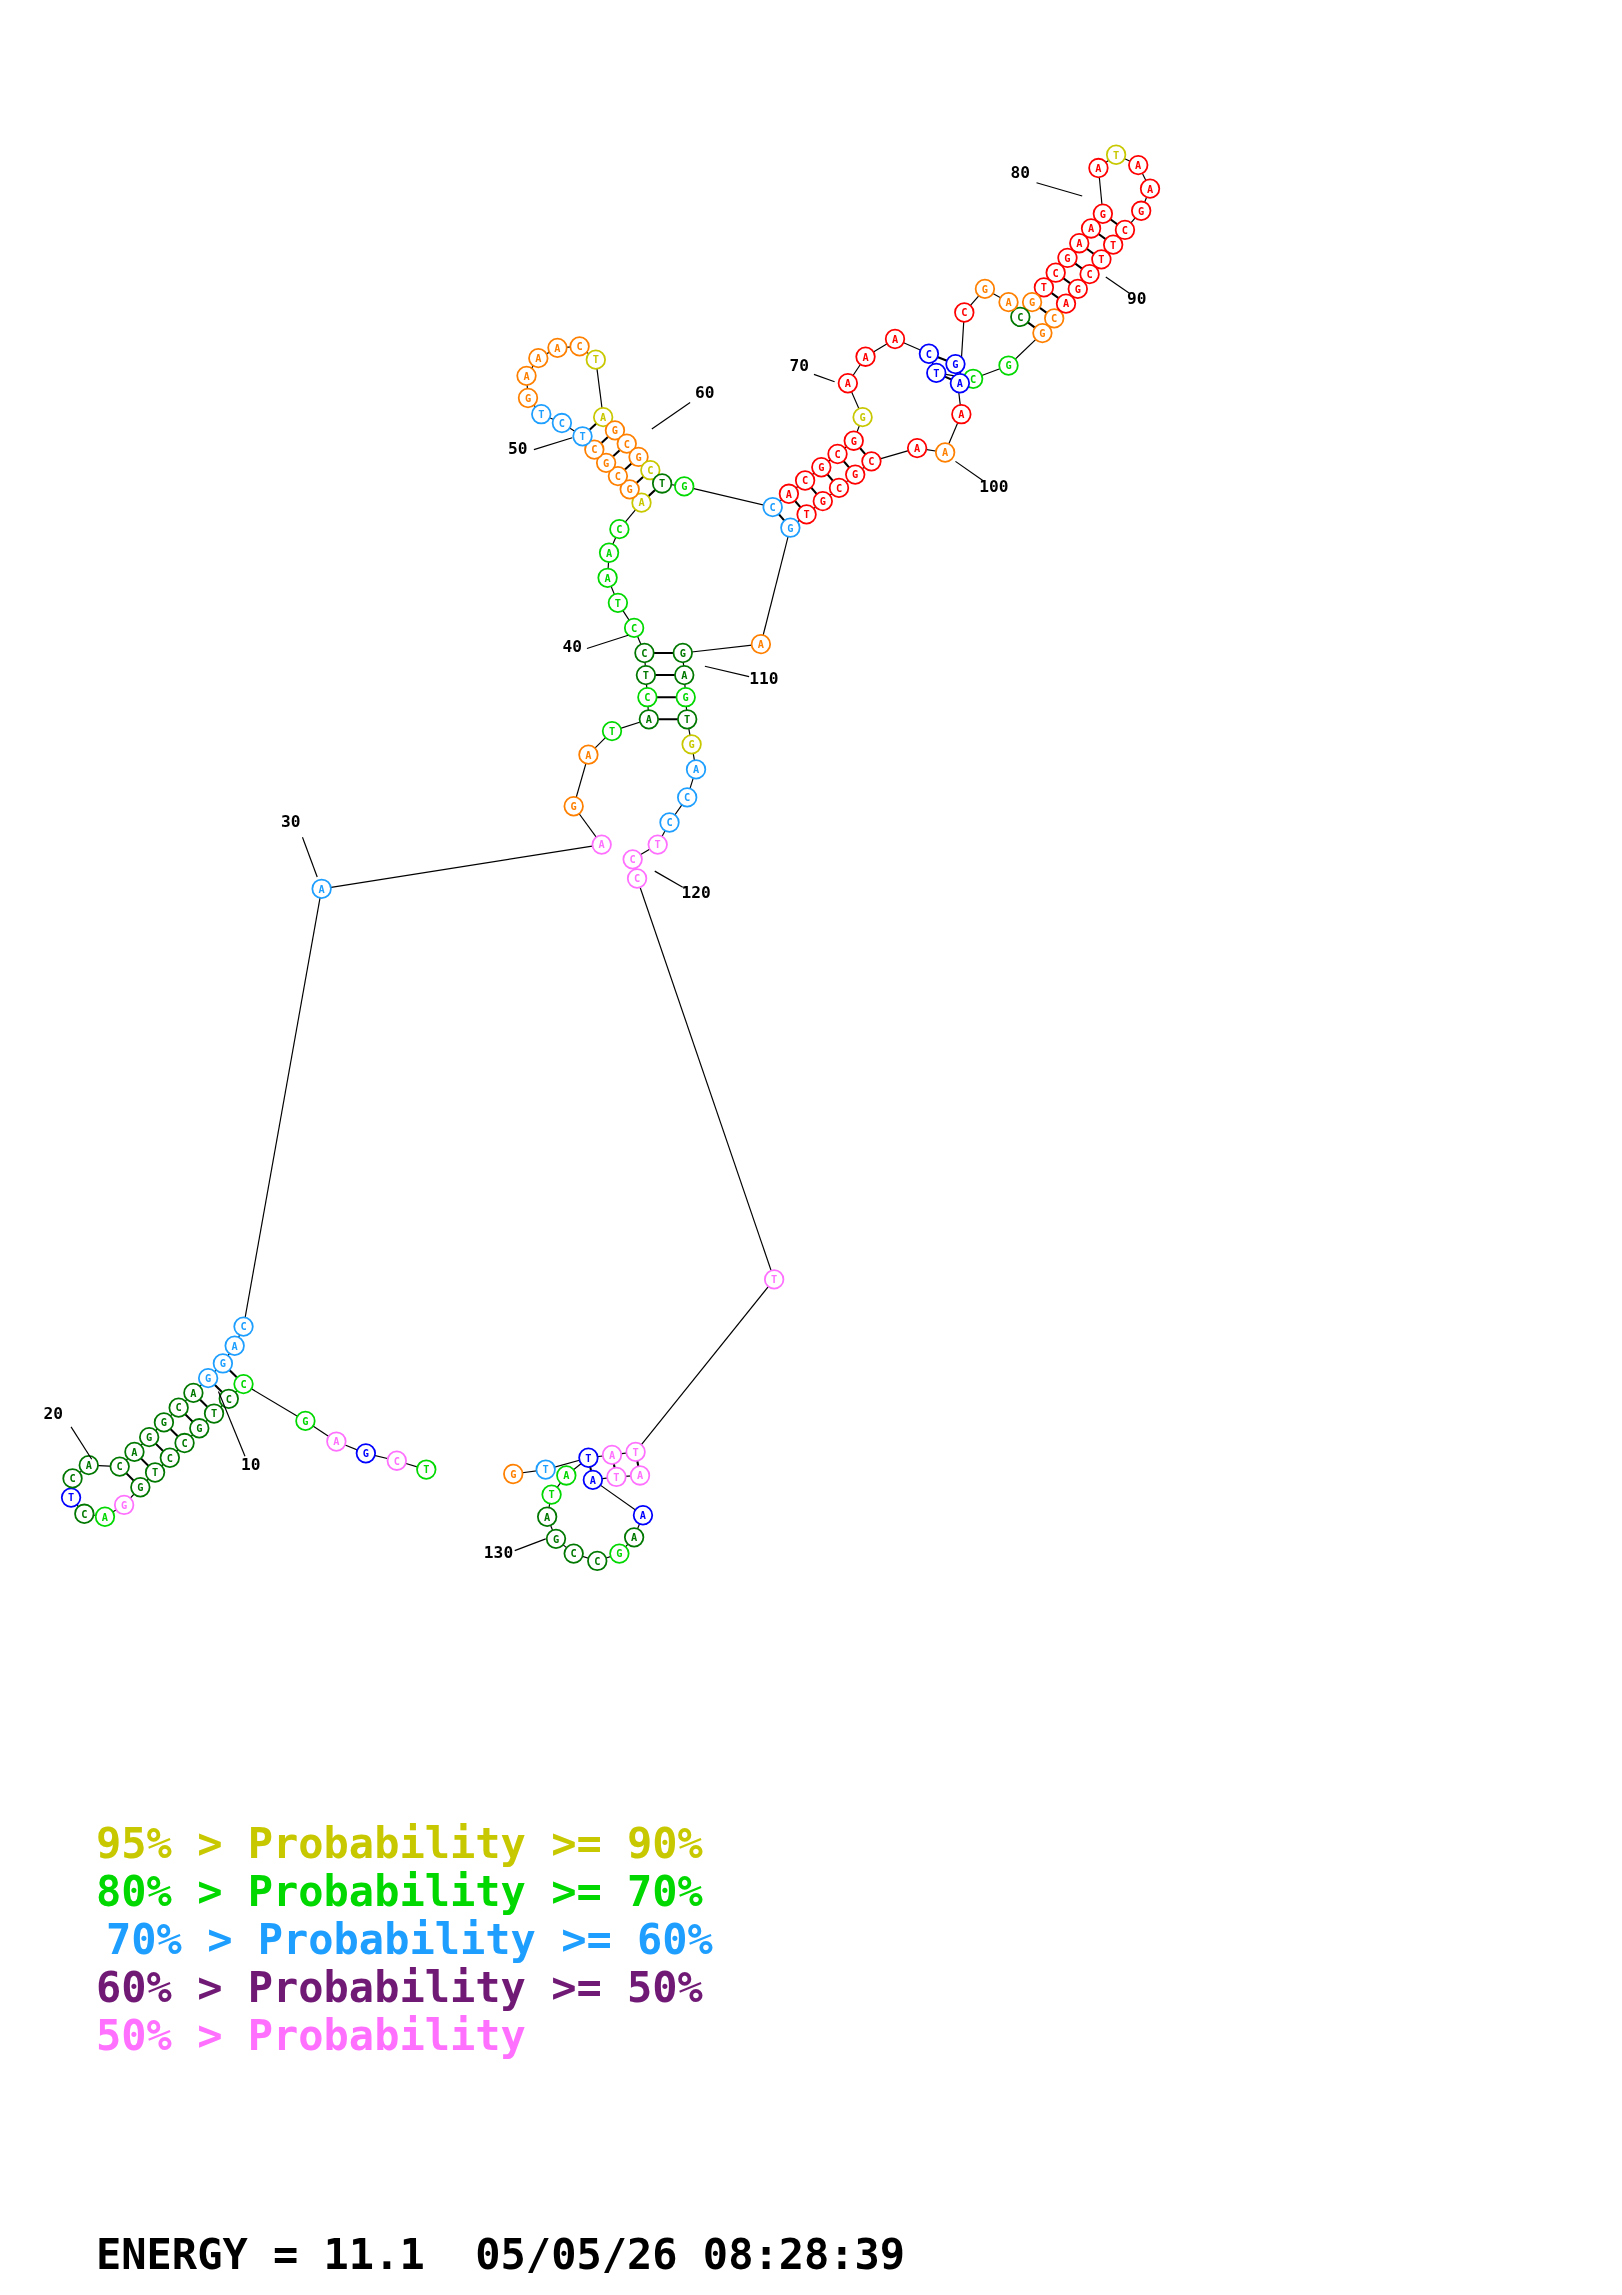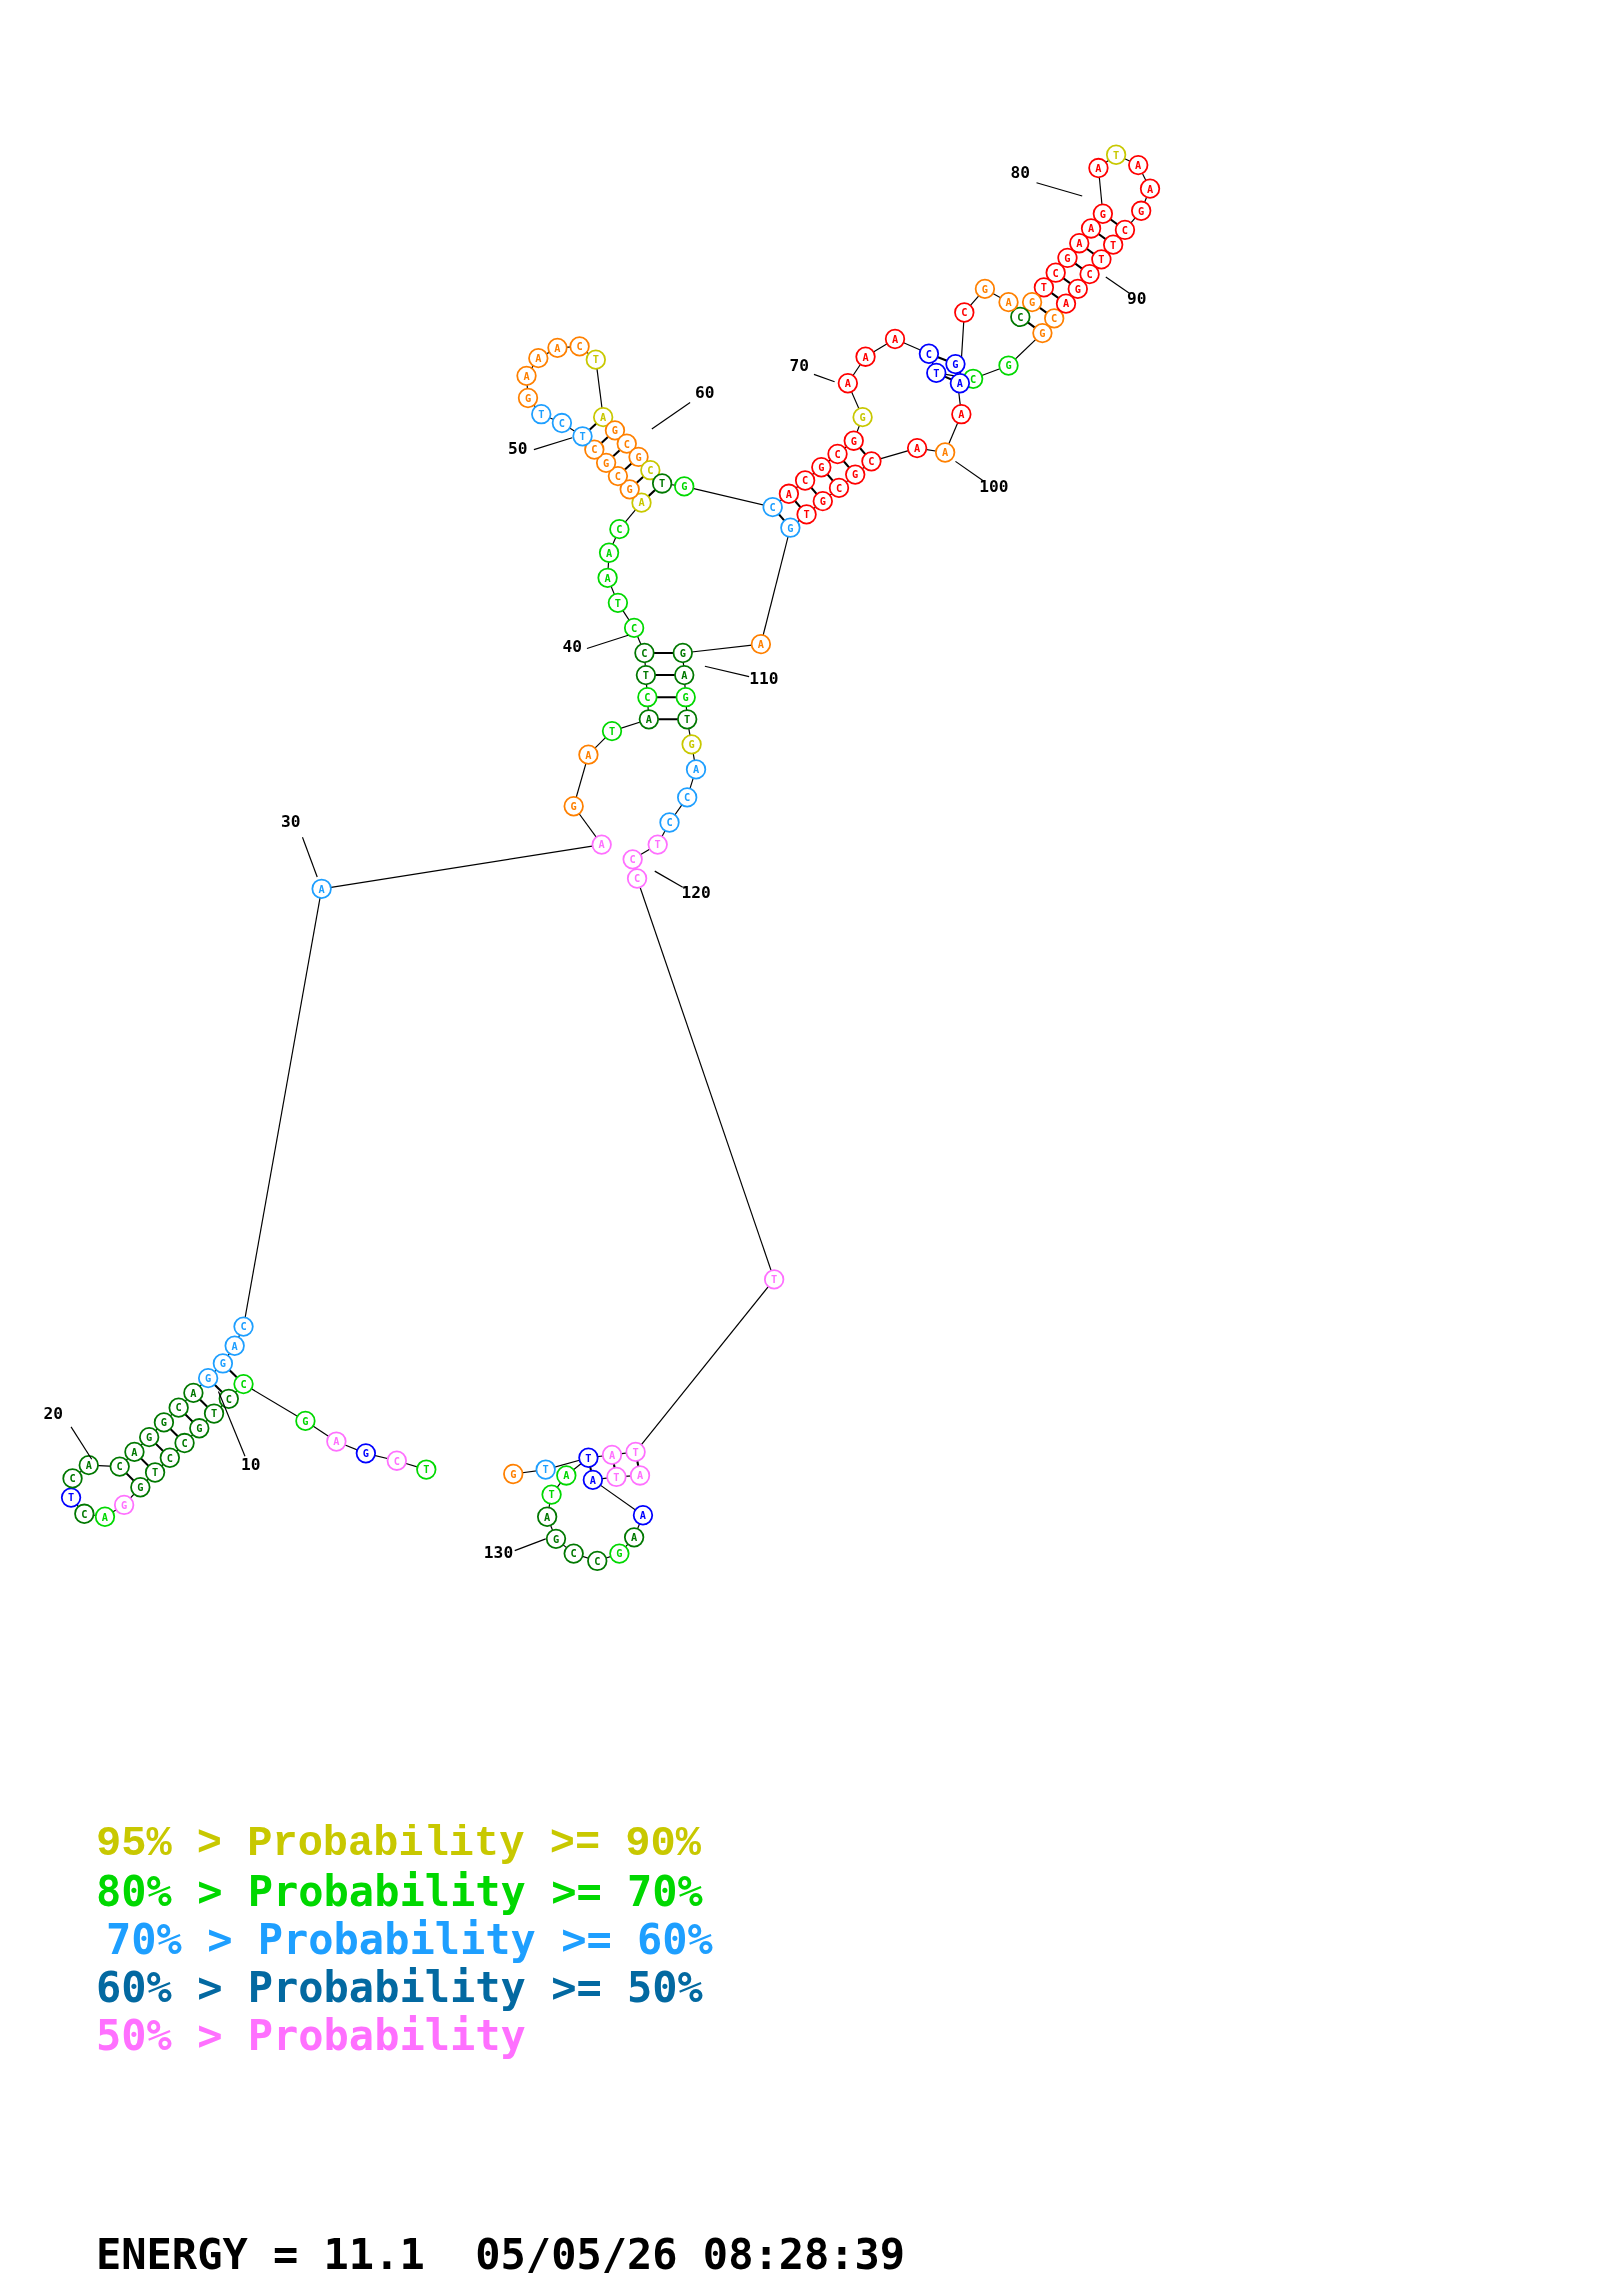--- a/index.html
+++ b/index.html
@@ -804,21 +804,21 @@
       <line x1="508" y1="459" x2="478" y2="452" stroke="#000000" stroke-width="0.8"></line>
       <text x="518" y="464" fill="#000000" font-size="11" font-weight="bold" text-anchor="middle" font-family="DejaVu Sans Mono, monospace">110</text>
       <line x1="463" y1="602" x2="444" y2="591" stroke="#000000" stroke-width="0.8"></line>
       <text x="472" y="609" fill="#000000" font-size="11" font-weight="bold" text-anchor="middle" font-family="DejaVu Sans Mono, monospace">120</text>
       <line x1="349" y1="1052" x2="370" y2="1044" stroke="#000000" stroke-width="0.8"></line>
       <text x="338" y="1057" fill="#000000" font-size="11" font-weight="bold" text-anchor="middle" font-family="DejaVu Sans Mono, monospace">130</text>
     </g>
   </svg>
 
 <div class="legend">
-  <div class="legend-row" style="color: rgb(200, 200, 0); font-family: Liberation Mono, monospace;">95% &gt; Probability &gt;= 90%</div>
+  <div class="legend-row" style="color: rgb(200, 200, 0);">95% &gt; Probability &gt;= 90%</div>
   <div class="legend-row" style="color: rgb(0, 216, 0);">80% &gt; Probability &gt;= 70%</div>
   <div class="legend-row" style="color: rgb(30, 159, 255); margin-left: 10px;">70% &gt; Probability &gt;= 60%</div>
-  <div class="legend-row" style="color: #0369a1;">60% &gt; Probability &gt;= 50%</div>
+  <div class="legend-row" style="color: #701a75;">60% &gt; Probability &gt;= 50%</div>
   <div class="legend-row" style="color: rgb(255, 112, 255);">50% &gt; Probability</div>
 </div>
 
 <div class="footer-energy">ENERGY = 11.1  05/05/26 08:28:39</div>
 
 
 </body></html>

